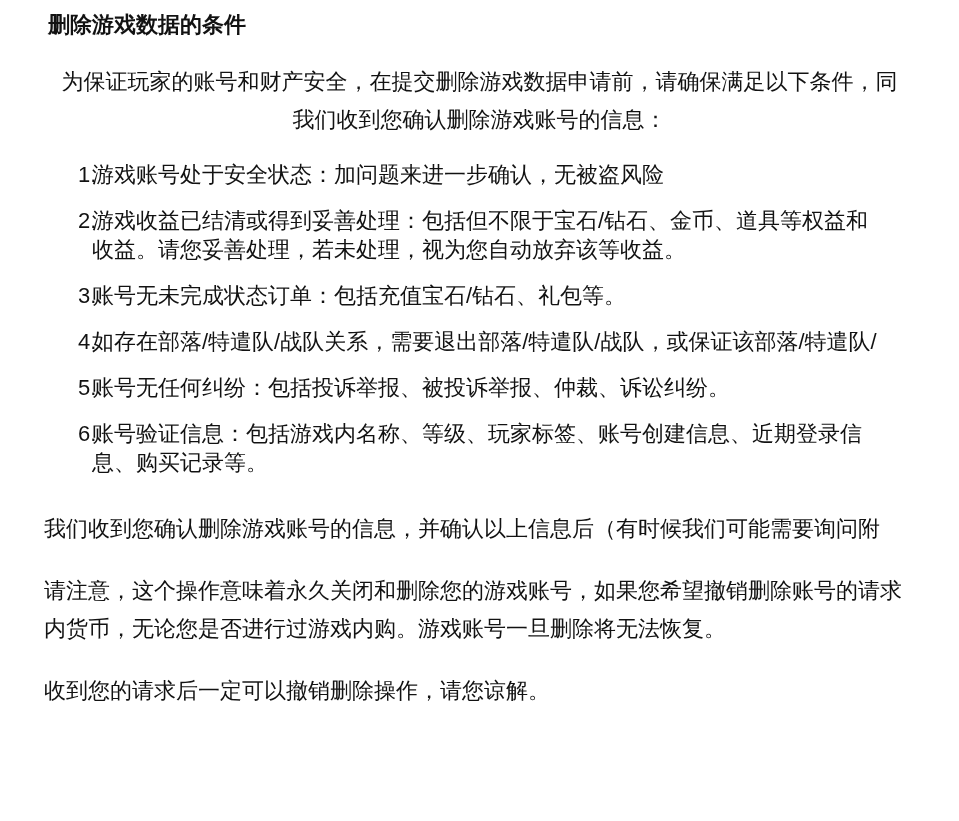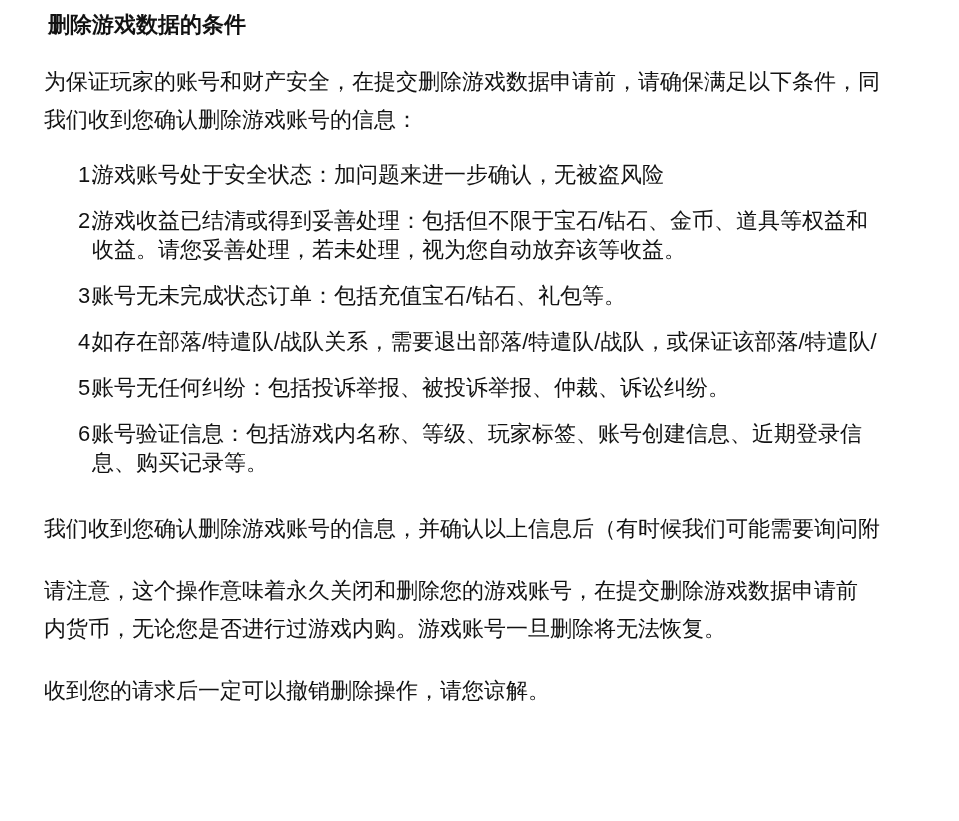--- a/index.html
+++ b/index.html
@@ -19,21 +19,21 @@
     line-height: 30px;
     font-weight: 700;
     margin: 0 0 23px 4px;
     white-space: nowrap;
   }
   .para {
     margin: 24px 0 0 0;
     font-size: 22px;
     line-height: 38px;
   }
-  .para.intro { margin: 0; }
+  .para.intro { margin: 8px; text-align: center; }
   ul.conditions {
     list-style: none;
     margin: 21px 0 0 0;
     padding: 0;
     overflow: hidden; 
   }
   ul.conditions + .para { margin-top: 16px; }
   li.condition {
     position: relative;
     margin: 0 0 17px 0;
@@ -87,21 +87,21 @@
       <span class="line" style="display:block">账号验证信息：包括游戏内名称、等级、玩家标签、账号创建信息、近期登录信</span>
       <span class="line" style="display:block">息、购买记录等。</span>
     </li>
   </ul>
 
   <p class="para">
     <span class="line" style="display:block">我们收到您确认删除游戏账号的信息，并确认以上信息后（有时候我们可能需要询问附</span>
   </p>
 
   <p class="para">
-    <span class="line" style="display:block">请注意，这个操作意味着永久关闭和删除您的游戏账号，在提交删除游戏数据申请前</span>
+    <span class="line" style="display:block">请注意，这个操作意味着永久关闭和删除您的游戏账号，如果您希望撤销删除账号的请求</span>
     <span class="line" style="display:block">内货币，无论您是否进行过游戏内购。游戏账号一旦删除将无法恢复。</span>
   </p>
 
   <p class="para">
     <span class="line" style="display:block">收到您的请求后一定可以撤销删除操作，请您谅解。</span>
   </p>
 
 </article>
 
 </body></html>

